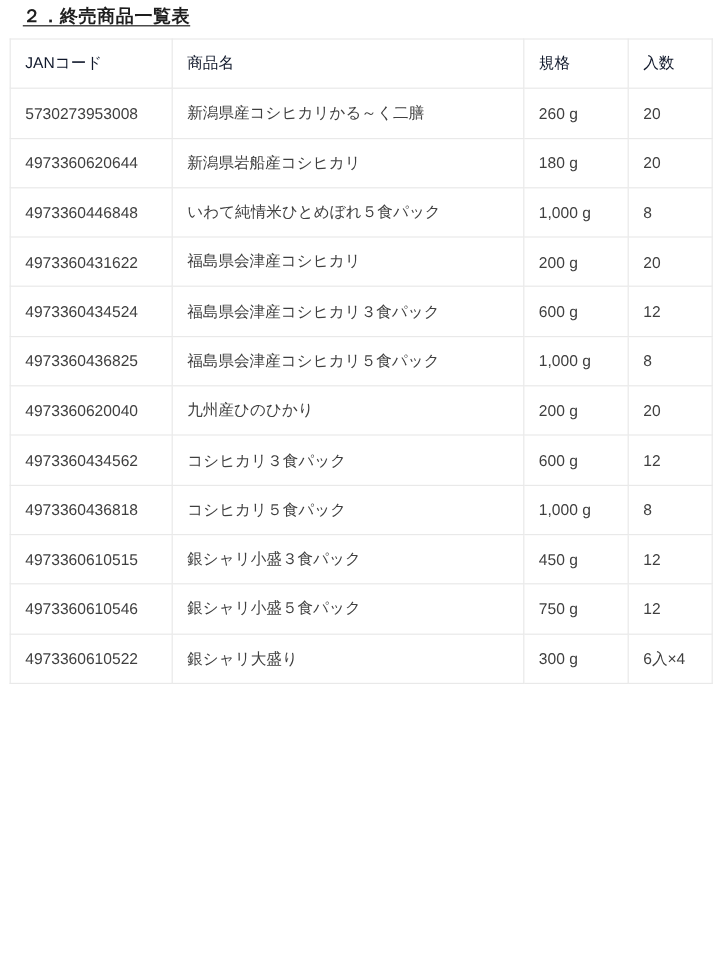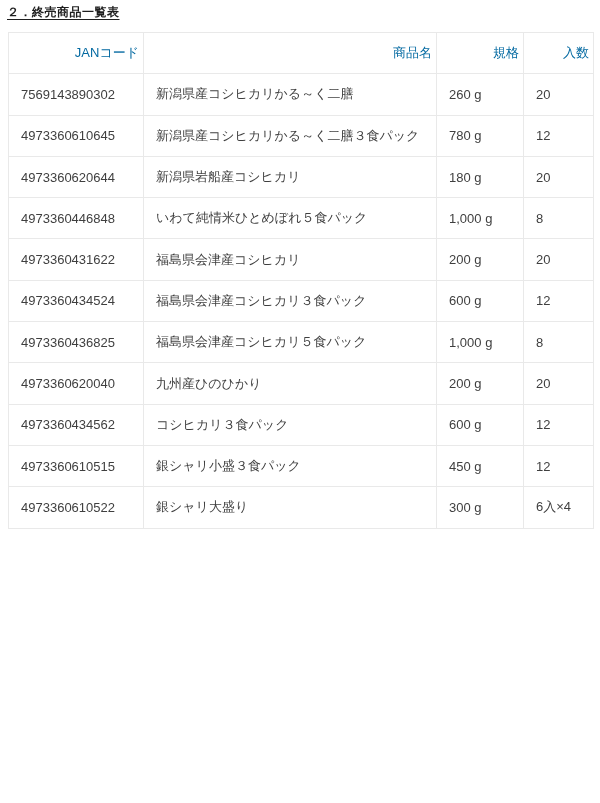--- a/index.html
+++ b/index.html
@@ -11,23 +11,23 @@
   }
   .page {
     position: relative;
     width: 600px;
     height: 803px;
     background: #ffffff;
     overflow: hidden;
   }
   .doc-title {
     position: absolute;
-    left: 7px;
+    left: 19px;
     top: 4px;
-    font-size: 12px;
+    font-size: 15px;
     font-weight: bold;
     color: #1e1e1e;
     text-decoration: underline;
     text-underline-offset: 3px;
     letter-spacing: 0.5px;
   }
   table.products {
     position: absolute;
     left: 8px;
     top: 32px;
@@ -43,22 +43,21 @@
     color: #3f3f3f;
     text-align: left;
     vertical-align: middle;
     padding: 0 4px 0 12px;
     height: 41.3px;
     overflow: hidden;
     white-space: nowrap;
     background: #ffffff;
   }
   table.products th {
-    color: #0369a1;
-    text-align: right;
+    color: #0f172a;
   }
   col.c-jan  { width: 135px; }
   col.c-name { width: 293px; }
   col.c-spec { width: 87px; }
   col.c-qty  { width: 70px; }
 </style>
 </head>
 <body>
 
 <div class="page">
@@ -75,30 +74,24 @@
     <thead>
       <tr>
         <th>JANコード</th>
         <th>商品名</th>
         <th>規格</th>
         <th>入数</th>
       </tr>
     </thead>
     <tbody>
         <tr>
-          <td>7569143890302</td>
+          <td>5730273953008</td>
           <td>新潟県産コシヒカリかる～く二膳</td>
           <td>260 g</td>
           <td>20</td>
-        </tr>
-        <tr>
-          <td>4973360610645</td>
-          <td>新潟県産コシヒカリかる～く二膳３食パック</td>
-          <td>780 g</td>
-          <td>12</td>
         </tr>
         <tr>
           <td>4973360620644</td>
           <td>新潟県岩船産コシヒカリ</td>
           <td>180 g</td>
           <td>20</td>
         </tr>
         <tr>
           <td>4973360446848</td>
           <td>いわて純情米ひとめぼれ５食パック</td>
@@ -129,23 +122,35 @@
           <td>200 g</td>
           <td>20</td>
         </tr>
         <tr>
           <td>4973360434562</td>
           <td>コシヒカリ３食パック</td>
           <td>600 g</td>
           <td>12</td>
         </tr>
         <tr>
+          <td>4973360436818</td>
+          <td>コシヒカリ５食パック</td>
+          <td>1,000 g</td>
+          <td>8</td>
+        </tr>
+        <tr>
           <td>4973360610515</td>
           <td>銀シャリ小盛３食パック</td>
           <td>450 g</td>
+          <td>12</td>
+        </tr>
+        <tr>
+          <td>4973360610546</td>
+          <td>銀シャリ小盛５食パック</td>
+          <td>750 g</td>
           <td>12</td>
         </tr>
         <tr>
           <td>4973360610522</td>
           <td>銀シャリ大盛り</td>
           <td>300 g</td>
           <td>6入×4</td>
         </tr>
       </tbody>
   </table>

